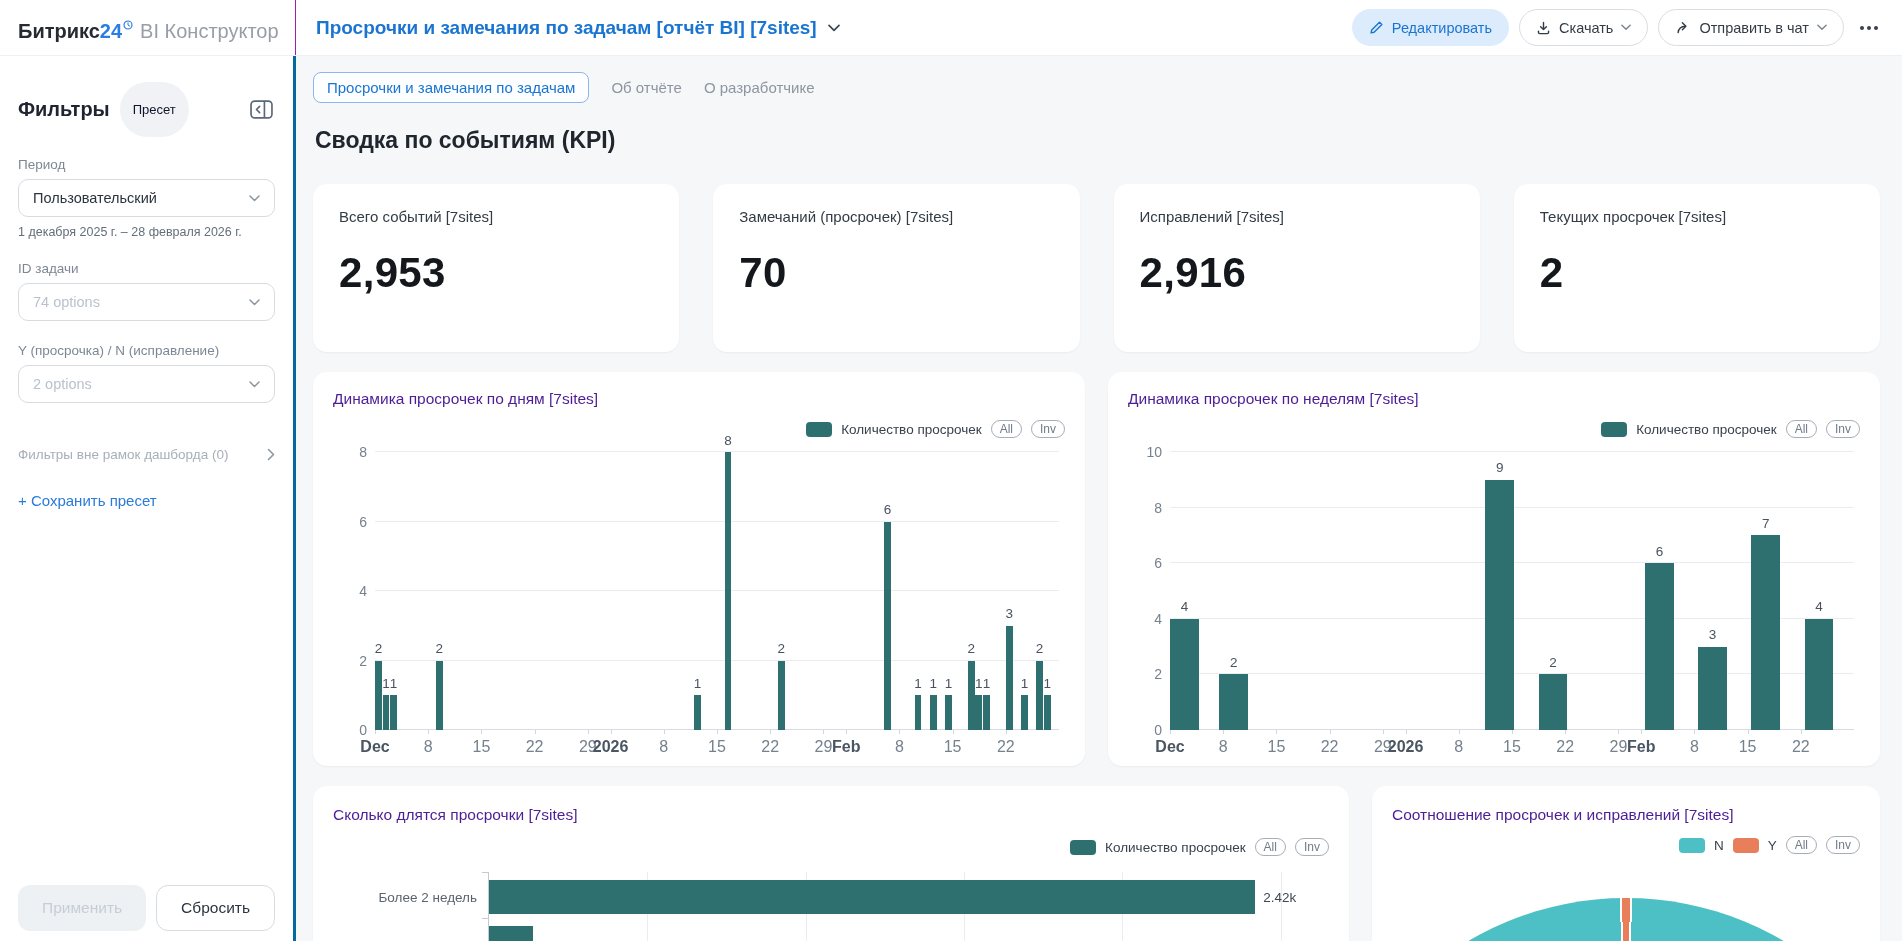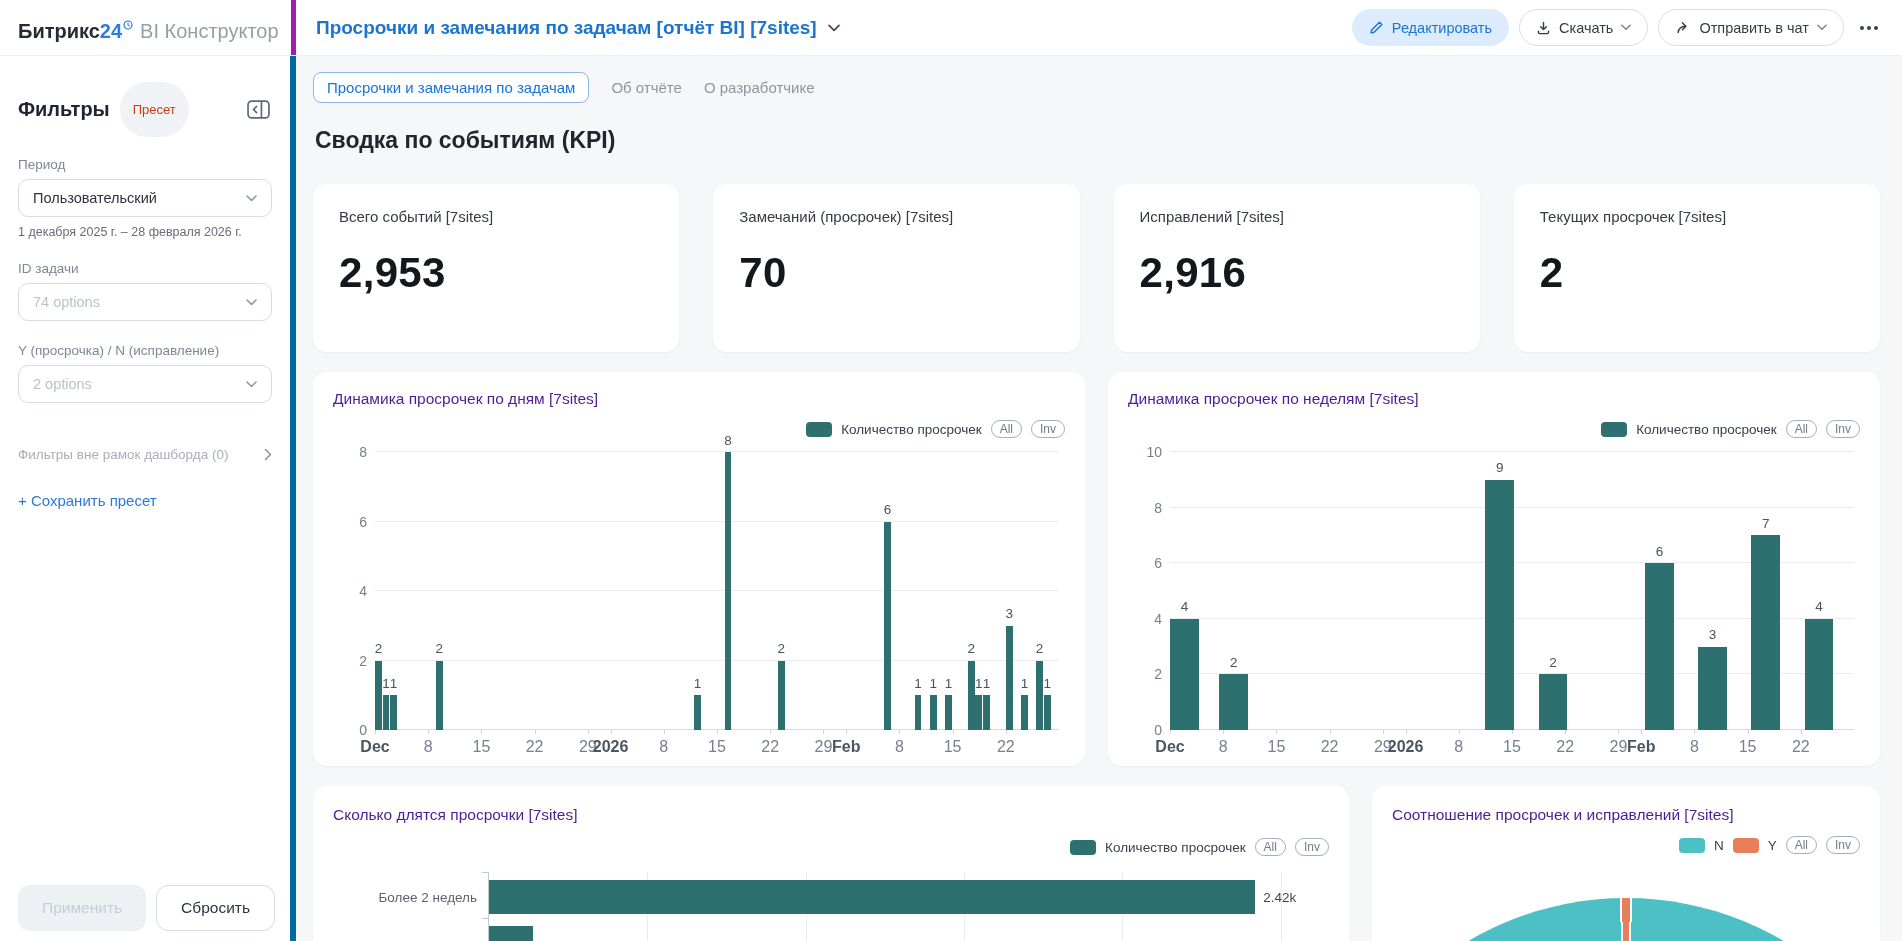--- a/index.html
+++ b/index.html
@@ -2,48 +2,48 @@
 <html><head>
 <meta charset="utf-8">
 <style>
   * { box-sizing: border-box; margin: 0; padding: 0; }
   html,body { width:1902px; height:941px; overflow:hidden; background:#fff;
     font-family:"Liberation Sans", sans-serif; color:#333a42; }
 
   
   .header { height:56px; display:flex; align-items:center; border-bottom:1px solid #eef1f4; background:#fff; }
   .hdr-left { width:296px; height:100%; display:flex; align-items:center; padding-left:18px;
-    border-right:5px solid #a21caf; flex:none; }
+    border-right:1px solid #a21caf; flex:none; }
   .logo { font-size:20px; font-weight:700; color:#262b33; white-space:nowrap; }
   .logo .l24 { color:#2a7de1; }
   .logo .clock { vertical-align:super; margin-left:1px; }
   .logo .suffix { font-weight:400; color:#969ea8; margin-left:7px; }
   .hdr-title-wrap { display:flex; align-items:center; gap:11px; margin-left:20px; cursor:pointer; }
   .hdr-title { font-size:19px; font-weight:600; color:#1a75d2; }
   .hdr-caret { color:#3f4956; display:flex; }
   .hdr-actions { margin-left:auto; margin-right:18px; display:flex; align-items:center; gap:10px; }
   .btn { display:inline-flex; align-items:center; gap:8px; height:37px; padding:0 16px;
     border-radius:19px; font-size:14.5px; cursor:pointer; border:1px solid transparent; background:none; white-space:nowrap;
     font-family:"Liberation Sans", sans-serif;}
   .btn-primary-soft { background:#ddecfc; color:#1a75d2; }
   .btn-outline { border-color:#d8dee4; color:#333c46; background:#fff; }
   .btn .caret { color:#7b8590; display:flex; }
   .more-dots { display:flex; gap:3px; padding:10px 6px; cursor:pointer; }
   .more-dots i { width:4px; height:4px; border-radius:50%; background:#39424e; }
 
   
   .app-body { display:flex; height:885px; }
-  aside { width:296px; flex:none; background:#fff; border-right:6px solid #0369a1;
+  aside { width:296px; flex:none; background:#fff; border-right:3px solid #0369a1;
     position:relative; padding:26px 18px 0 18px; }
   main { flex:1; background:#f5f7f9; padding:16px 22px 0 17px; overflow:hidden; }
 
   
   .side-head { display:flex; align-items:center; }
   .side-title { font-size:20px; font-weight:700; color:#1f2430; }
-  .preset-badge { margin-left:10px; background:#f0f2f5; color:#c2410c; font-size:13px;
+  .preset-badge { margin-left:10px; background:#f0f2f5; color:#0f172a; font-size:13px;
     padding:20px 13px; border-radius:999px; }
   .collapse-btn { margin-left:auto; background:none; border:none; color:#5b6877; cursor:pointer; display:flex; padding:2px; }
   .field { margin-top:18px; }
   .field-label { font-size:13.5px; color:#7d8894; }
   .select { margin-top:7px; height:38px; border:1px solid #d6dce2; border-radius:10px;
     display:flex; align-items:center; padding:0 14px; cursor:pointer; background:#fff; }
   .select .val { font-size:14.5px; color:#2b333d; }
   .select .val.ph { color:#b9c2cc; }
   .select .caret { margin-left:auto; color:#8b96a1; display:flex; }
   .field-hint { margin-top:8px; font-size:12.5px; color:#646e79; }

